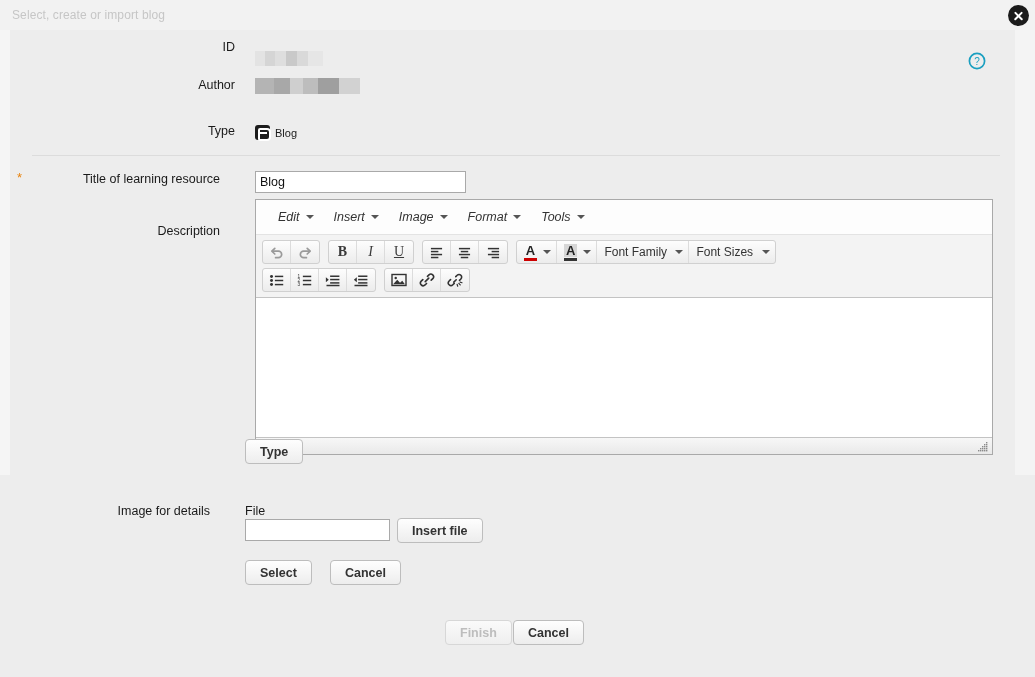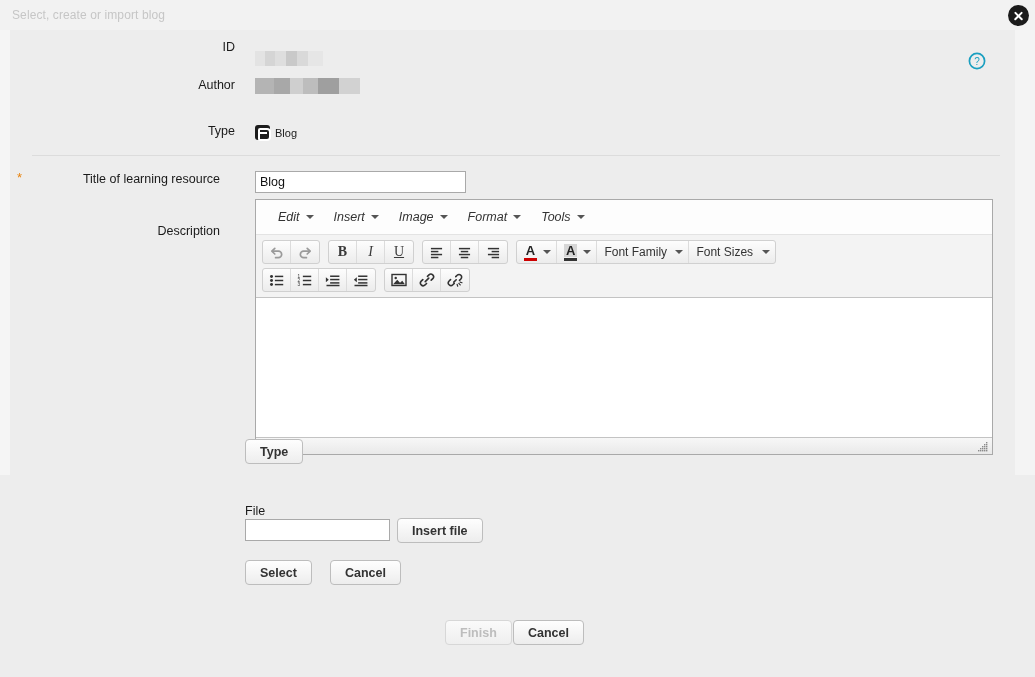--- a/index.html
+++ b/index.html
@@ -487,20 +487,23 @@
       </div>
     </div>
   </div>
 
   <div class="btn save-btn">Type</div>
 
   <div class="panel-bottom">
     
   </div>
 
+  <div class="field-label" style="left:0; top:504px;">
+    <span>Image for details</span>
+  </div>
   <div class="file-label">File</div>
   <input class="file-input" type="text" value="" style="">
   <div class="btn select-file-btn">Insert file</div>
   <div class="btn upload-btn">Select</div>
   <div class="btn cancel1-btn">Cancel</div>
 
   <div class="btn disabled finish-btn">Finish</div>
   <div class="btn cancel2-btn">Cancel</div>
 
 </div>

